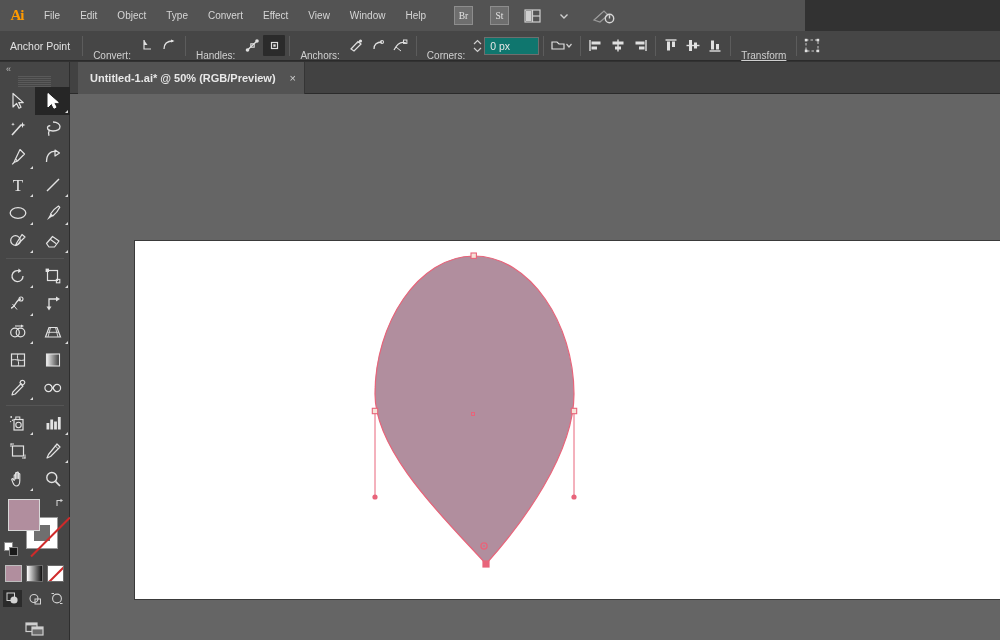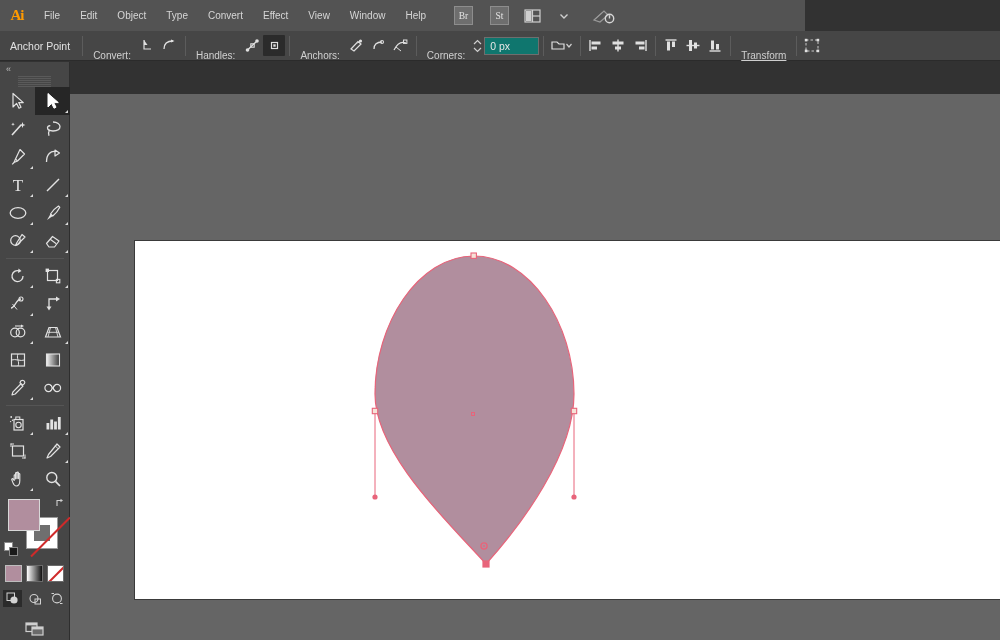--- a/index.html
+++ b/index.html
@@ -371,20 +371,26 @@
       <svg width="16" height="15" viewBox="0 0 16 15">
         <rect x="2" y="2" width="12" height="11" fill="none" stroke="#c9c9c9" stroke-width="1" stroke-dasharray="2.5,2"></rect>
         <rect x="0.8" y="0.8" width="2.6" height="2.6" fill="#e0e0e0"></rect>
         <rect x="12.6" y="0.8" width="2.6" height="2.6" fill="#e0e0e0"></rect>
         <rect x="0.8" y="11.6" width="2.6" height="2.6" fill="#e0e0e0"></rect>
         <rect x="12.6" y="11.6" width="2.6" height="2.6" fill="#e0e0e0"></rect>
       </svg>
     </div>
   </div>
 
+  <div class="tabbar">
+    <div class="doc-tab">
+      <span class="doc-tab-label">Untitled-1.ai* @ 50% (RGB/Preview)</span>
+      <span class="doc-tab-close">×</span>
+    </div>
+  </div>
 
   <div class="toolbar">
     <div class="tb-collapse">«</div>
     <div class="tb-grip"></div>
 
     <div class="tb-grid">
 
       <div class="tool">
         <svg width="16" height="18" viewBox="0 0 16 18">
           <path d="M3,1.5 L3,15 L6.6,11.4 L9,16.2 L11,15.2 L8.7,10.6 L13.3,10.6 Z" fill="none" stroke="#e2e2e2" stroke-width="1.2" stroke-linejoin="round"></path>

